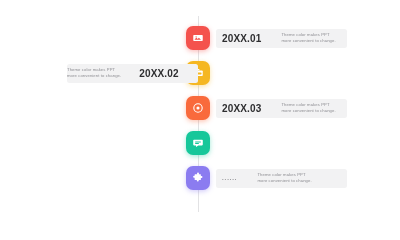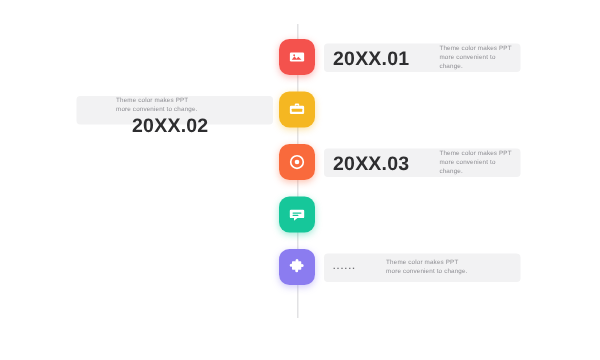--- a/index.html
+++ b/index.html
@@ -69,29 +69,28 @@
     align-items: center;
     box-sizing: border-box;
   }
   .tl-card.side-right {
     left: 216px;
     width: 131px;
     padding: 0 0 0 6px;
     justify-content: flex-start;
   }
   .tl-card.side-left {
-    left: 51px;
+    left: 67px;
     width: 131px;
     padding: 0 6px 0 0;
     justify-content: flex-start;
-    flex-direction: column;
   }
 
   .tl-year {
-    font-size: 13px;
+    font-size: 10px;
     font-weight: bold;
     color: #2e2e30;
     letter-spacing: 0.15px;
     white-space: nowrap;
   }
   .tl-year.placeholder {
     color: #6e6e72;
     letter-spacing: 0.9px;
     font-size: 6px;
   }

